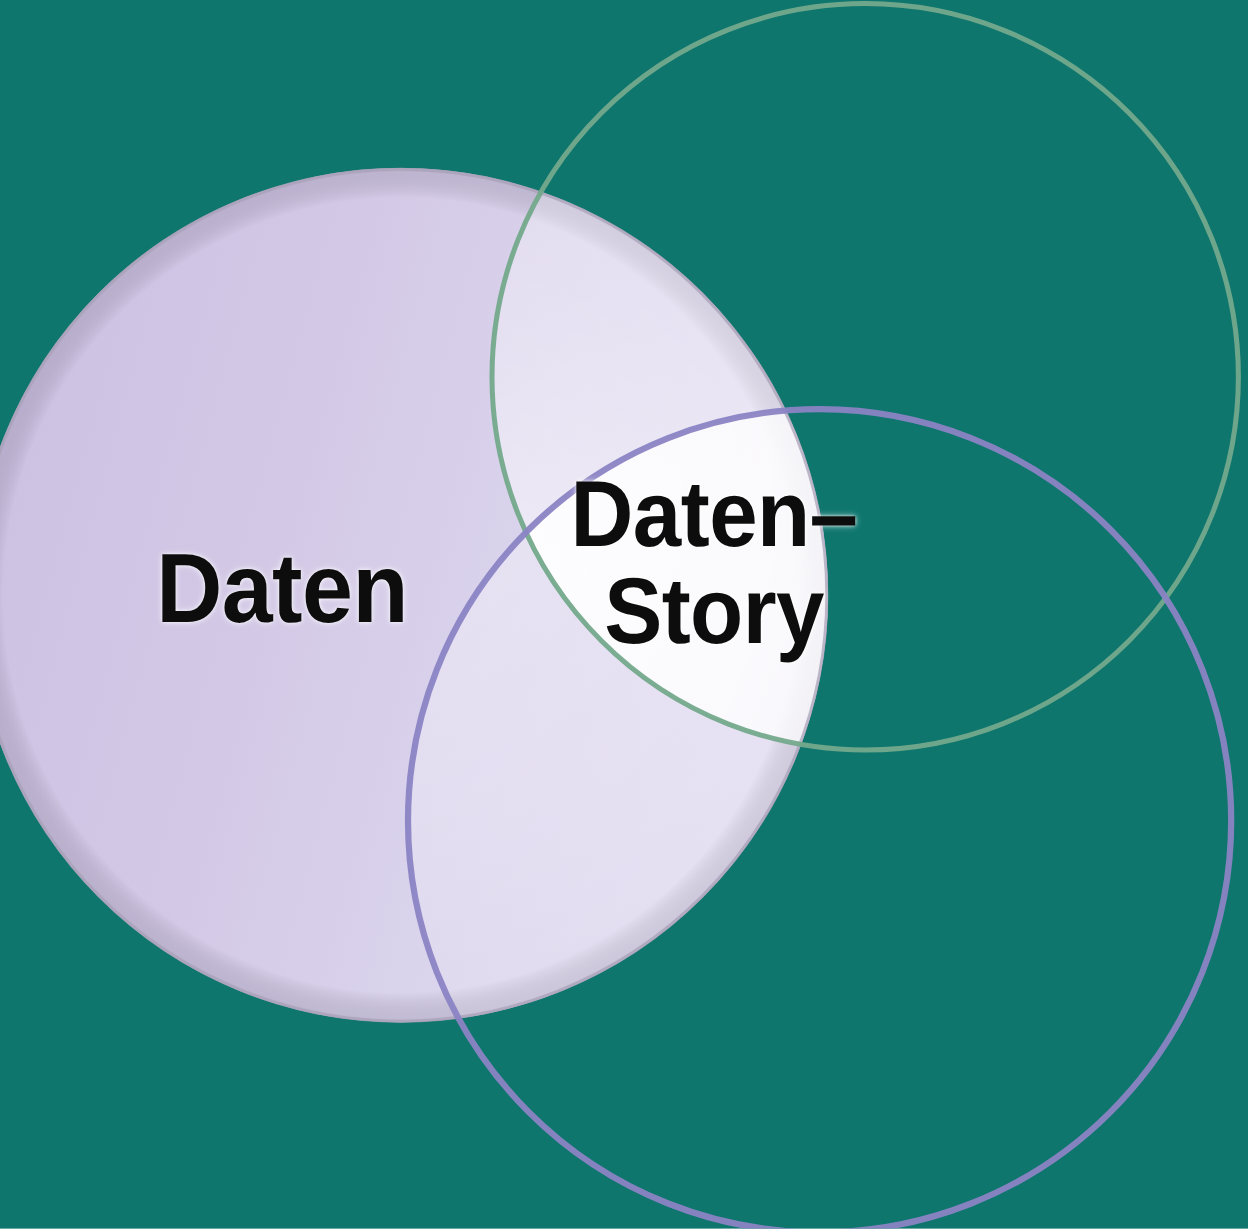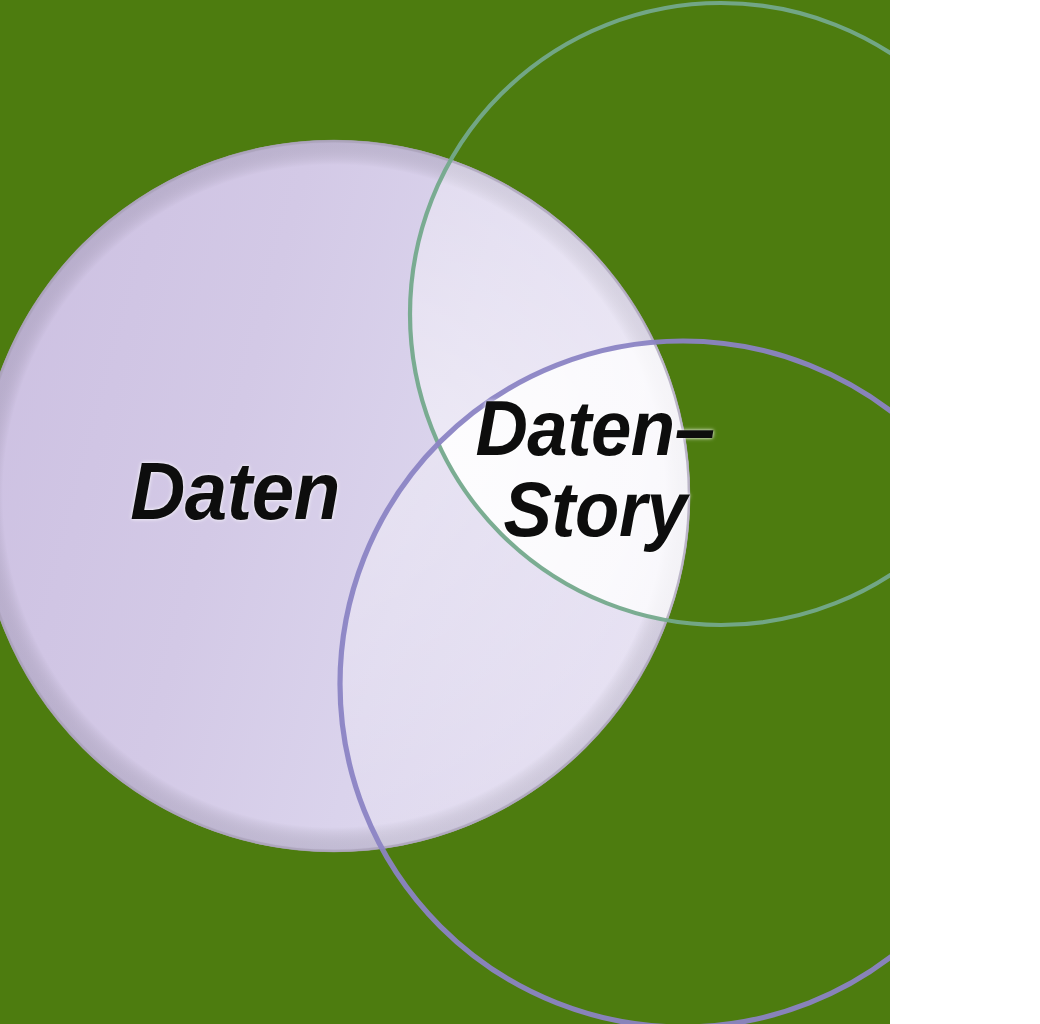--- a/index.html
+++ b/index.html
@@ -6,25 +6,24 @@
   html, body {
     margin: 0;
     padding: 0;
     background: #ffffff;
   }
   body {
     font-family: "Liberation Sans", "DejaVu Sans", sans-serif;
   }
   #stage {
     position: relative;
-    width: 890px;
+    width: 1040px;
     height: 1024px;
-    background: #4d7c0f;
+    background: #0f766e;
     overflow: hidden;
-    font-style: italic;
   }
   #venn-svg {
     position: absolute;
     top: 0;
     left: 0;
     width: 1040px;
     height: 1024px;
     display: block;
   }
   .venn-label {

